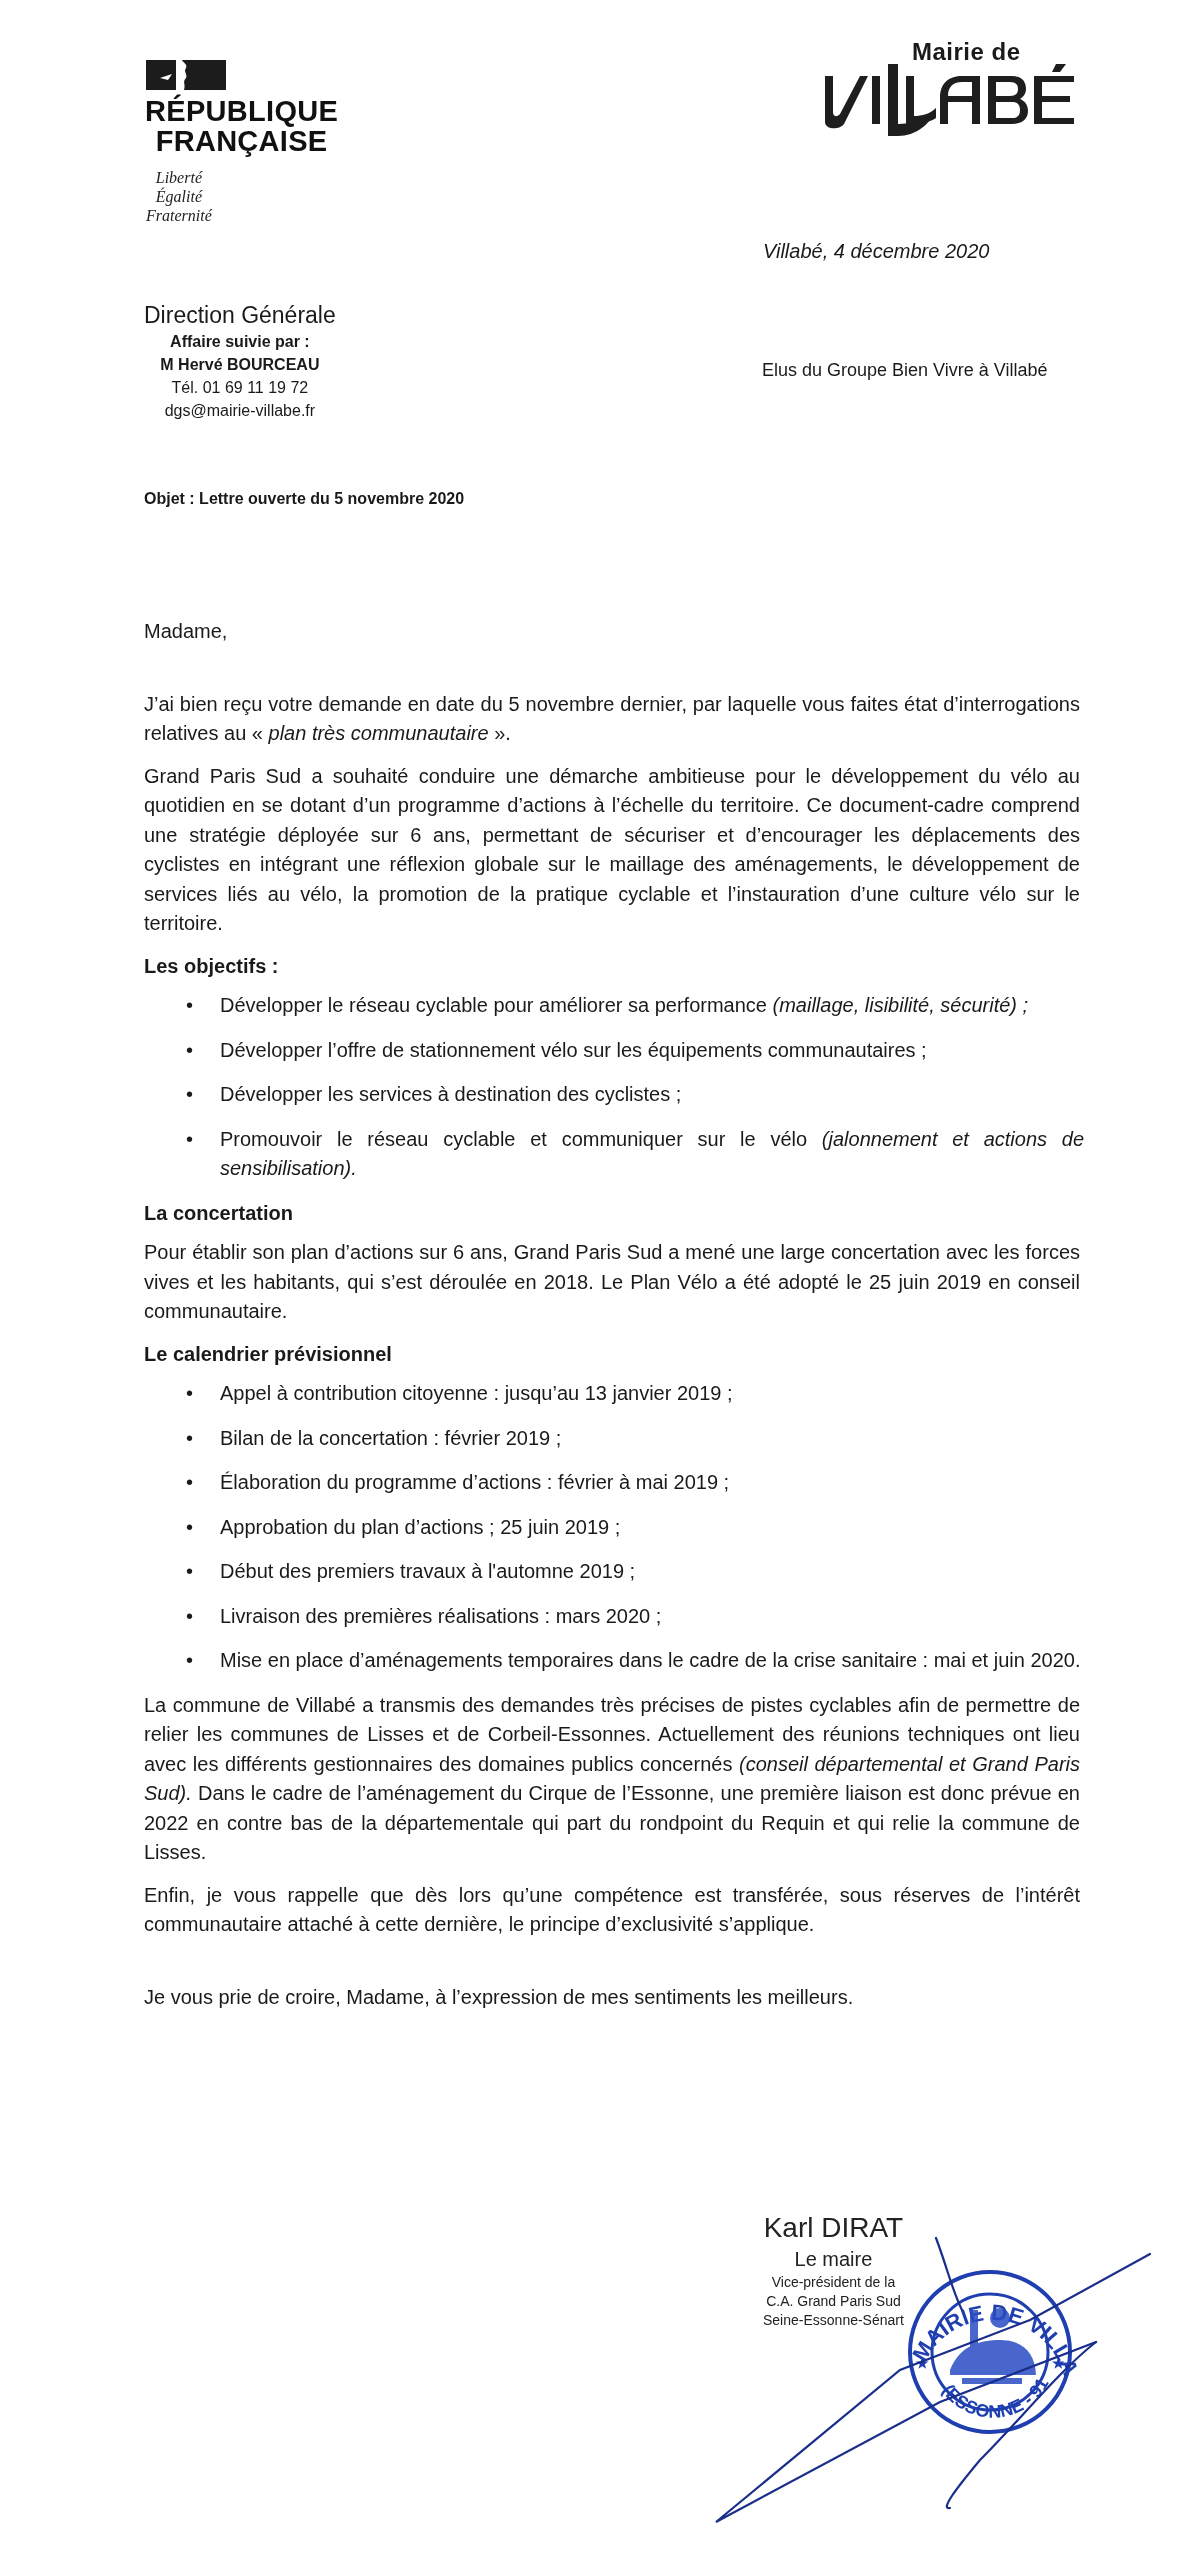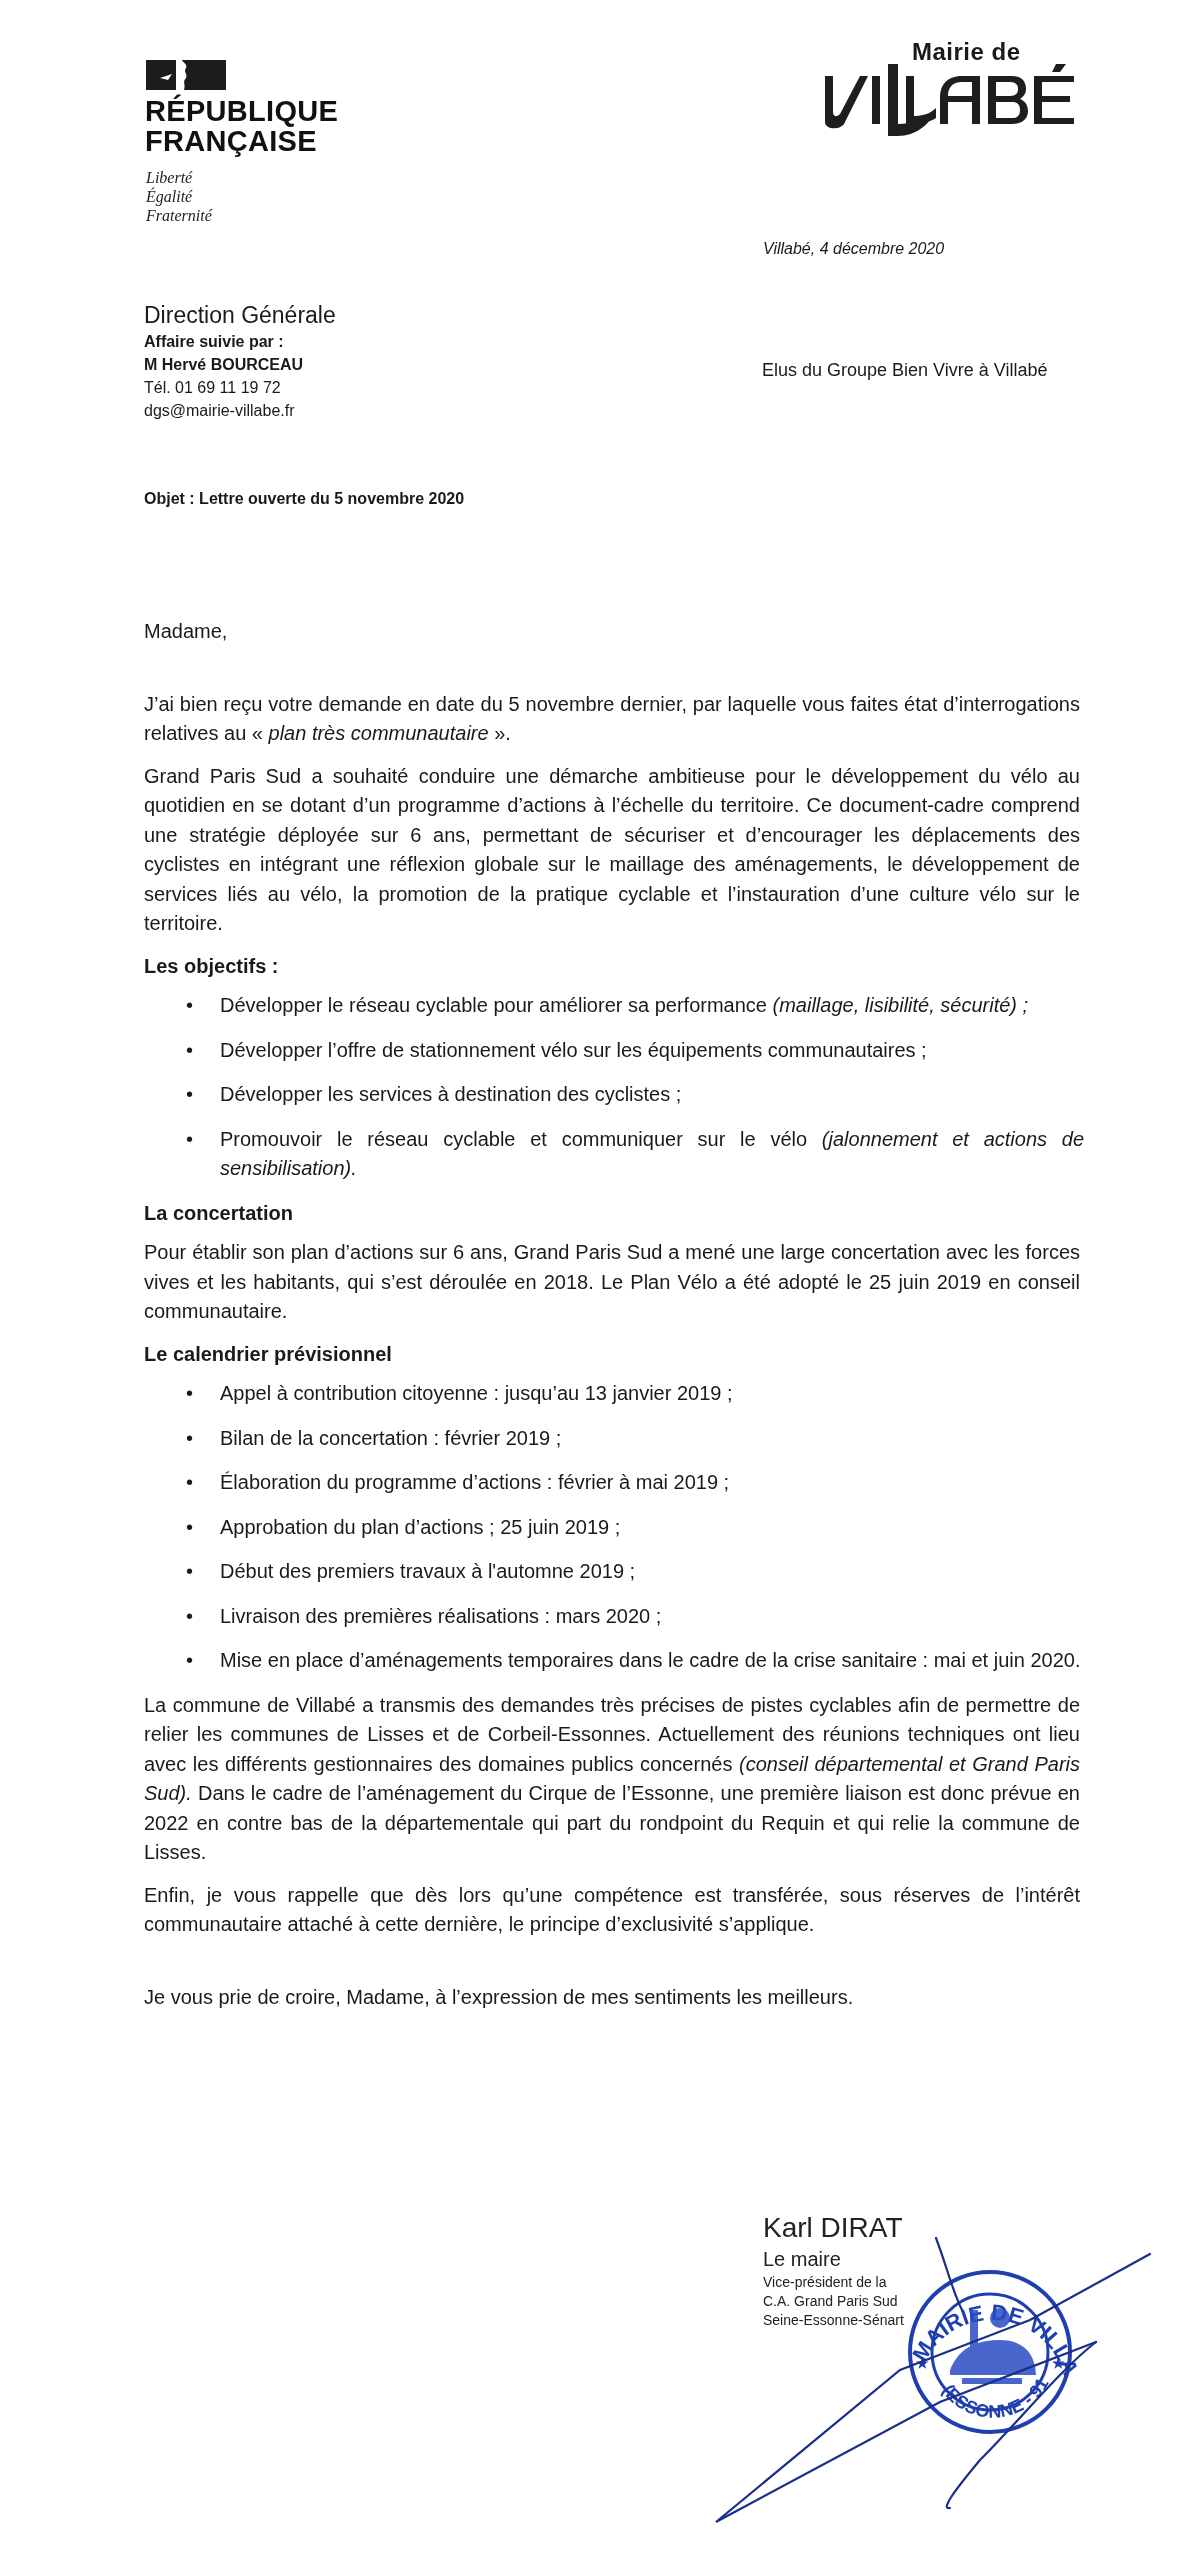--- a/index.html
+++ b/index.html
@@ -1,29 +1,29 @@
 <!DOCTYPE html>
 <html><head>
 <meta charset="utf-8">
 <style>
   html, body { margin: 0; padding: 0; background: #ffffff; }
   body { width: 1204px; height: 2554px; position: relative; overflow: hidden;
          font-family: "Liberation Sans", "DejaVu Sans", sans-serif; color: #1a1a1a; }
-  .abs { position: absolute; }
+  .abs { position: absolute; text-align: center; }
 
   
   .rf-flag { left: 146px; top: 60px; width: 80px; height: 30px; }
   .rf-title { left: 145px; top: 96px; font-weight: bold; font-size: 29px; line-height: 30px; letter-spacing: 0.3px; color: #111; }
   .rf-motto { left: 146px; top: 168px; font-family: "Liberation Serif", "DejaVu Serif", serif; font-style: italic; font-size: 16px; line-height: 19px; color: #222; }
 
   
   .mairie-de { left: 912px; top: 38px; font-weight: bold; font-size: 24px; color: #1a1a1a; letter-spacing: 0.5px; }
   .villabe-logo { left: 820px; top: 62px; width: 260px; height: 80px; }
 
-  .date { left: 763px; top: 240px; font-style: italic; font-size: 16px; }
+  .date { left: 763px; top: 240px; font-style: italic; font-size: 20px; }
 
   .sender { left: 144px; top: 300px; }
   .sender .dept { font-size: 23px; line-height: 30px; }
   .sender .bold { font-weight: bold; font-size: 16px; line-height: 23px; }
   .sender .line { font-size: 16px; line-height: 23px; }
 
   .recipient { left: 762px; top: 360px; font-size: 18px; }
 
   .objet { left: 144px; top: 490px; font-weight: bold; font-size: 16px; }
 

